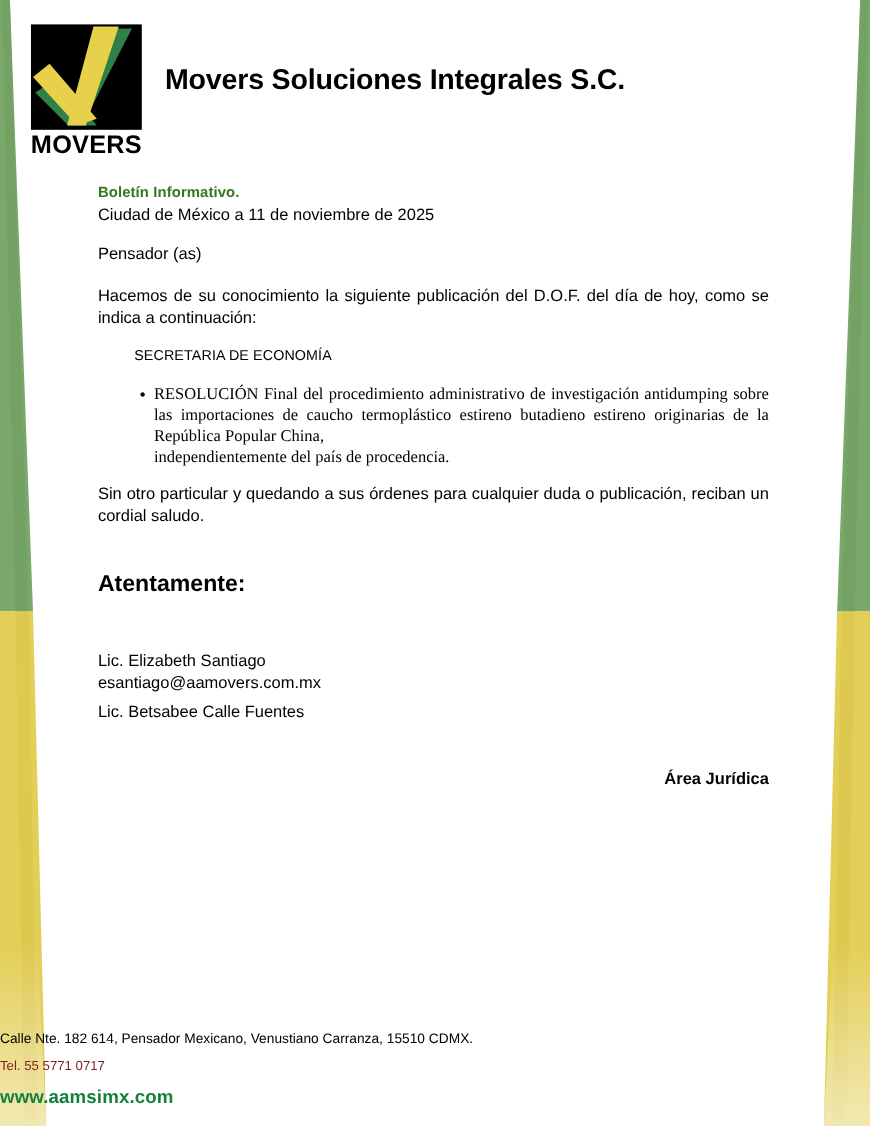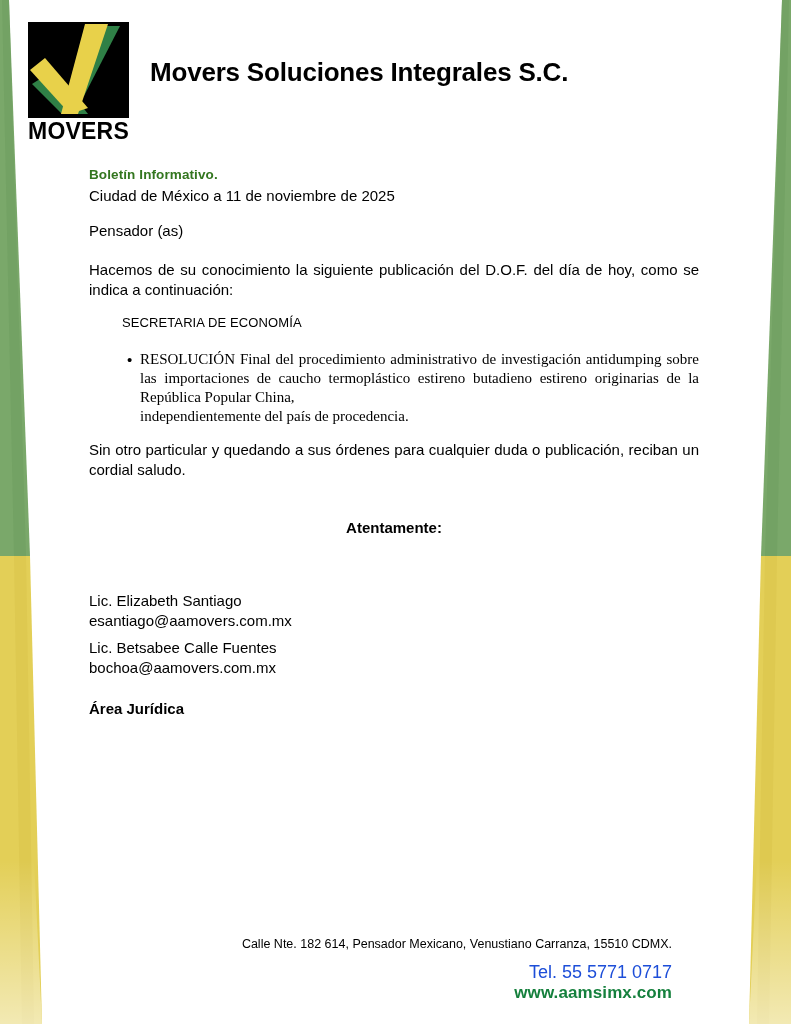--- a/index.html
+++ b/index.html
@@ -144,22 +144,22 @@
     width: 610px;
     font-size: 15px;
     line-height: 20px;
     text-align: justify;
   }
   .atentamente {
     position: absolute;
     left: 0;
     top: 519px;
     width: 610px;
-    text-align: center;
-    font-size: 15px;
+    text-align: left;
+    font-size: 21px;
     font-weight: bold;
   }
 
   .sig-block-1 {
     position: absolute;
     left: 0;
     top: 578px;
     font-size: 15px;
     line-height: 20px;
     margin-top: 13px;
@@ -169,42 +169,42 @@
     left: 0;
     top: 638px;
     font-size: 15px;
     line-height: 20px;
   }
   .area-juridica {
     position: absolute;
     left: 0;
     top: 700px;
     width: 610px;
-    text-align: left;
+    text-align: right;
     font-size: 15px;
     font-weight: bold;
   }
 
   
   .footer {
     position: absolute;
     left: 0;
     top: 937px;
     width: 642px;
-    text-align: right;
-    padding-left: 30px;
+    text-align: left;
   }
   .footer-address {
     font-size: 12.5px;
     color: #000000;
     margin-bottom: 11px;
   }
   .footer-phone {
-    font-size: 18px;
-    color: #1d4ed8;
+    font-size: 12px;
+    color: #7f1d1d;
+    margin-bottom: 12px;
   }
   .footer-web {
     font-size: 17px;
     font-weight: bold;
     color: #15803d;
     letter-spacing: 0.1px;
   }
 </style>
 </head>
 <body>
@@ -286,21 +286,20 @@
 
     <div class="atentamente">Atentamente:</div>
 
     <div class="sig-block-1">
       <div>Lic. Elizabeth Santiago</div>
       <div>esantiago@aamovers.com.mx</div>
     </div>
 
     <div class="sig-block-2">
       <div>Lic. Betsabee Calle Fuentes</div>
-      <div>bochoa@aamovers.com.mx</div>
     </div>
 
     <div class="area-juridica">Área Jurídica</div>
   </div>
 
   <div class="footer">
     <div class="footer-address">Calle Nte. 182 614, Pensador Mexicano, Venustiano Carranza, 15510 CDMX.</div>
     <div class="footer-phone">Tel. 55 5771 0717</div>
     <div class="footer-web">www.aamsimx.com</div>
   </div>

